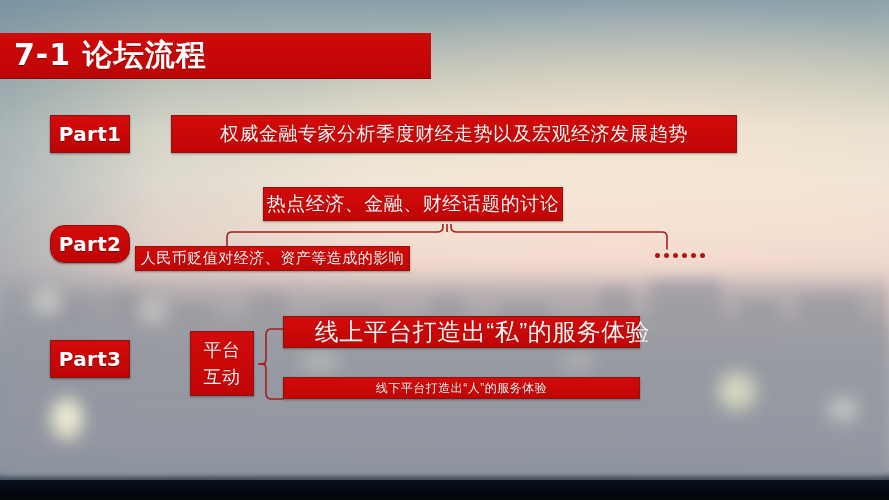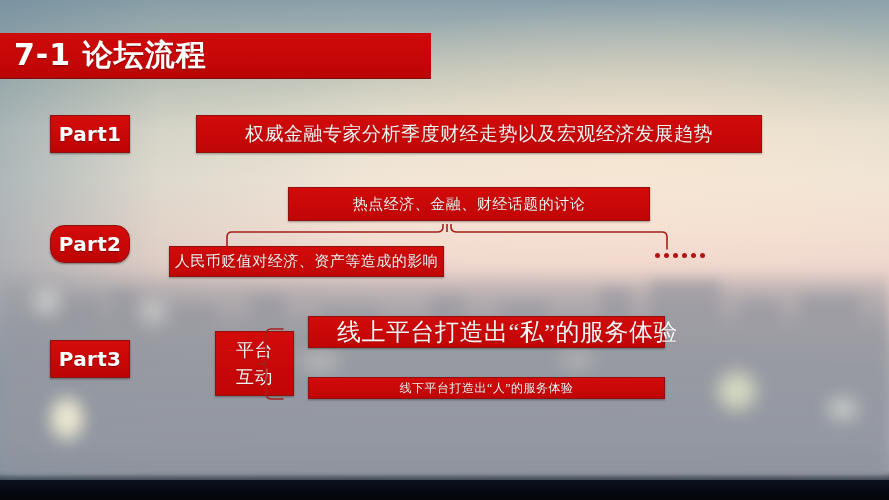--- a/index.html
+++ b/index.html
@@ -100,23 +100,22 @@
     background: linear-gradient(to bottom, #d20a0a 0%, #c90808 50%, #c00505 100%);
     border: 1px solid #8e1210;
     box-shadow: 0 1px 2px rgba(0,0,0,0.35);
     color: #fdf2f2;
     display: flex;
     align-items: center;
     justify-content: center;
     box-sizing: border-box;
     text-shadow: 0 0 1px rgba(0,0,0,0.45);
     letter-spacing: 0.5px;
-    font-family: Liberation Serif, serif;
+    font-family: Liberation Sans, sans-serif;
     white-space: nowrap;
-    margin-left: 25px;
   }
 
   .title-banner {
     position: absolute;
     left: 0;
     top: 33px;
     width: 431px;
     height: 46px;
     background: linear-gradient(to bottom, #cf0a0a 0%, #c60707 55%, #bb0404 100%);
     border-bottom: 1px solid #7d0d0c;
@@ -151,22 +150,22 @@
     font-family: "DejaVu Sans", "Liberation Sans", sans-serif;
     letter-spacing: 0.3px;
     text-shadow: 0 1px 1px rgba(70,0,0,0.55);
     margin-left: 12px;
   }
 
   
   #p1-box { left: 171px; top: 115px; width: 566px; height: 38px; font-size: 19px; }
 
   
-  #p2-top { left: 263px; top: 187px; width: 362px; height: 34px; font-size: 15px; }
-  #p2-left { left: 144px; top: 246px; width: 275px; height: 31px; font-size: 15px; }
+  #p2-top { left: 263px; top: 187px; width: 300px; height: 34px; font-size: 19px; }
+  #p2-left { left: 135px; top: 246px; width: 275px; height: 25px; font-size: 15px; }
   #p2-right { left: 455px; top: 246px; width: 172px; height: 32px; font-size: 15px; }
 
   .bracket-h {
     position: absolute;
     left: 224px;
     top: 224px;
     width: 446px;
     height: 26px;
   }
   .ellipsis {
@@ -180,21 +179,21 @@
   .ellipsis span {
     display: block;
     width: 5px;
     height: 5px;
     border-radius: 50%;
     background: #b31412;
   }
 
   
   #p3-hub {
-    left: 190px; top: 331px; width: 79px; height: 65px;
+    left: 190px; top: 331px; width: 64px; height: 65px;
     flex-direction: column;
     font-size: 18px;
     line-height: 1.45;
   }
   #p3-hub .l { display: block; }
   #p3-a { left: 283px; top: 316px; width: 357px; height: 32px; font-size: 24px; padding-left: 42px; }
   #p3-b { left: 283px; top: 377px; width: 357px; height: 22px; font-size: 12px; }
   .bracket-v {
     position: absolute;
     left: 258px;

